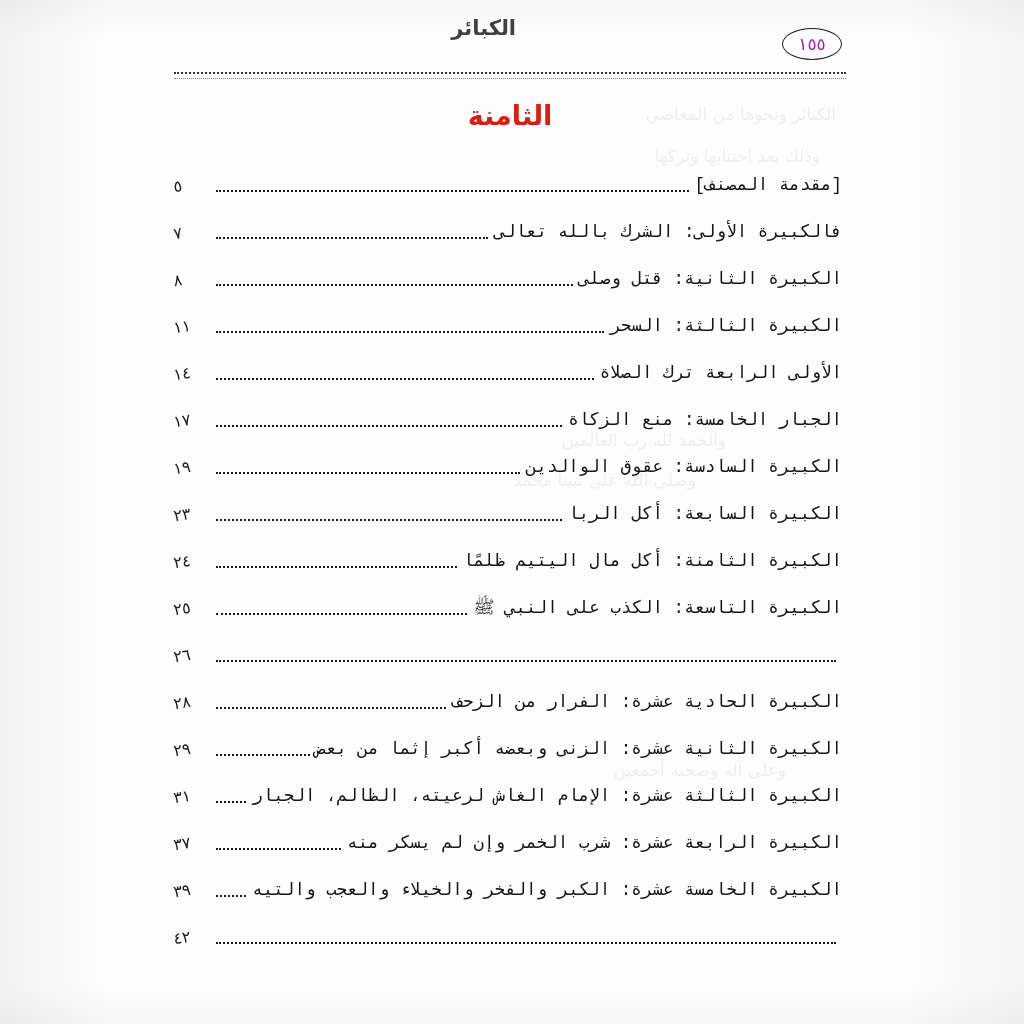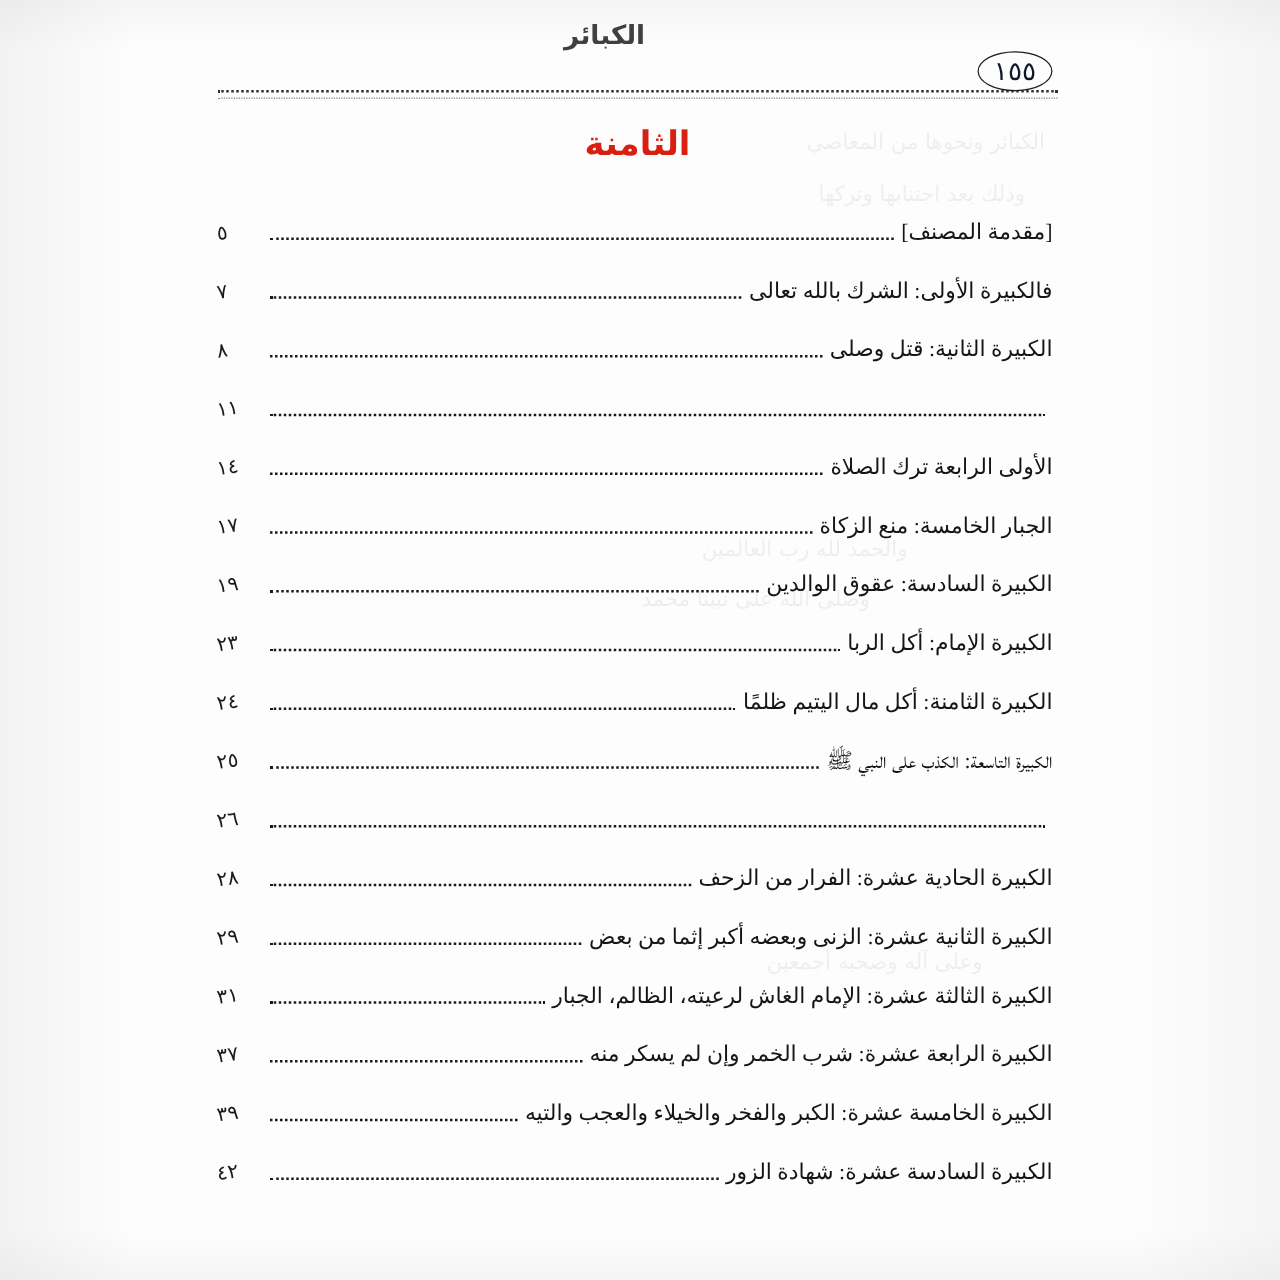--- a/index.html
+++ b/index.html
@@ -51,31 +51,31 @@
     font-family: "DejaVu Sans", sans-serif;
     font-size: 21px;
     font-weight: bold;
     color: #404040;
     letter-spacing: 1px;
     direction: rtl;
   }
 
   .page-number-badge {
     position: absolute;
-    top: 41px;
+    top: 28px;
     right: 4px;
     width: 58px;
     height: 30px;
     border: 1.6px solid #1e1e1e;
     border-radius: 50%;
     display: flex;
     align-items: center;
     justify-content: center;
-    font-size: 21px;
-    color: #0f172a;
+    font-size: 17px;
+    color: #a21caf;
     font-family: "DejaVu Sans", sans-serif;
     background: transparent;
   }
 
   .header-rule {
     position: absolute;
     top: 72px;
     right: 0;
     width: 672px;
     border-top: 2.5px dotted #1c1c1c;
@@ -114,21 +114,21 @@
     direction: rtl;
     height: 47px;
     padding: 0 4px 0 2px;
     box-sizing: border-box;
   }
 
   .entry-title {
     font-size: 17.5px;
     color: #151515;
     white-space: nowrap;
-    font-family: Liberation Serif, serif;
+    font-family: Liberation Mono, monospace;
     line-height: 1.2;
     padding-bottom: 9px;
   }
 
   .entry-dots {
     flex: 1 1 auto;
     margin: 0 6px 13px 6px;
     border-bottom: 2.5px dotted #1a1a1a;
     min-width: 18px;
     height: 1px;
@@ -196,20 +196,21 @@
         <span class="entry-page">٧</span>
       </div>
 
       <div class="entry">
         <span class="entry-title">الكبيرة الثانية: قتل وصلى</span>
         <span class="entry-dots"></span>
         <span class="entry-page">٨</span>
       </div>
 
       <div class="entry">
+        <span class="entry-title">الكبيرة الثالثة: السحر</span>
         <span class="entry-dots"></span>
         <span class="entry-page">١١</span>
       </div>
 
       <div class="entry">
         <span class="entry-title">الأولى الرابعة  ترك الصلاة</span>
         <span class="entry-dots"></span>
         <span class="entry-page">١٤</span>
       </div>
 
@@ -219,21 +220,21 @@
         <span class="entry-page">١٧</span>
       </div>
 
       <div class="entry">
         <span class="entry-title">الكبيرة السادسة: عقوق الوالدين</span>
         <span class="entry-dots"></span>
         <span class="entry-page">١٩</span>
       </div>
 
       <div class="entry">
-        <span class="entry-title">الكبيرة الإمام: أكل الربا</span>
+        <span class="entry-title">الكبيرة السابعة: أكل الربا</span>
         <span class="entry-dots"></span>
         <span class="entry-page">٢٣</span>
       </div>
 
       <div class="entry">
         <span class="entry-title">الكبيرة الثامنة: أكل مال اليتيم ظلمًا</span>
         <span class="entry-dots"></span>
         <span class="entry-page">٢٤</span>
       </div>
 
@@ -272,20 +273,19 @@
         <span class="entry-page">٣٧</span>
       </div>
 
       <div class="entry">
         <span class="entry-title">الكبيرة الخامسة عشرة: الكبر والفخر والخيلاء والعجب والتيه</span>
         <span class="entry-dots"></span>
         <span class="entry-page">٣٩</span>
       </div>
 
       <div class="entry">
-        <span class="entry-title">الكبيرة السادسة عشرة: شهادة الزور</span>
         <span class="entry-dots"></span>
         <span class="entry-page">٤٢</span>
       </div>
 
     </div>
   </div>
 </div>
 
 </body></html>

